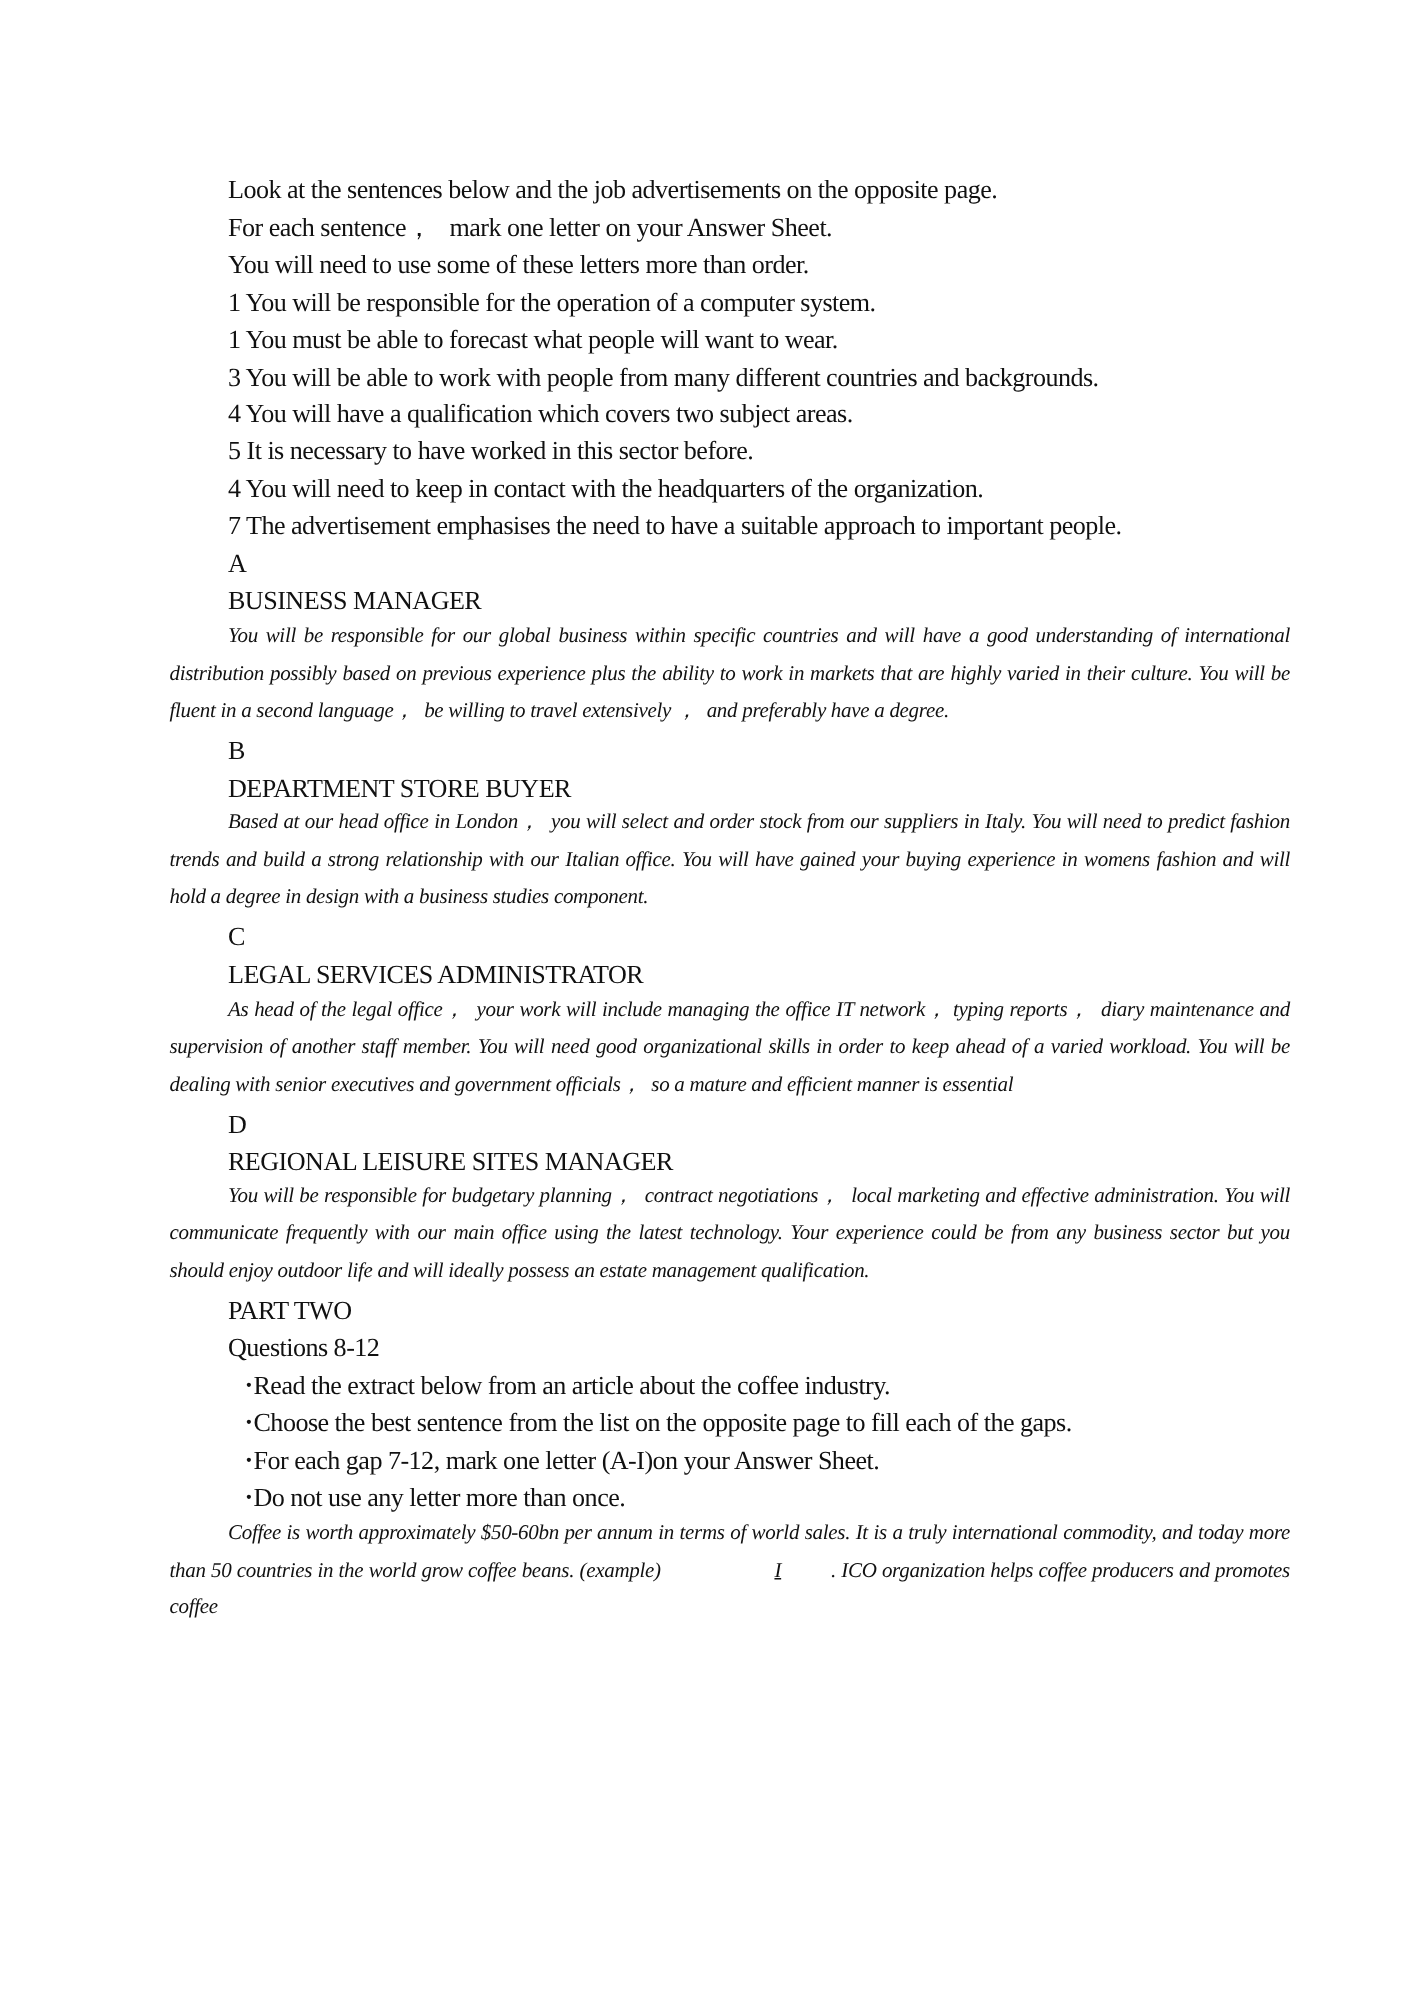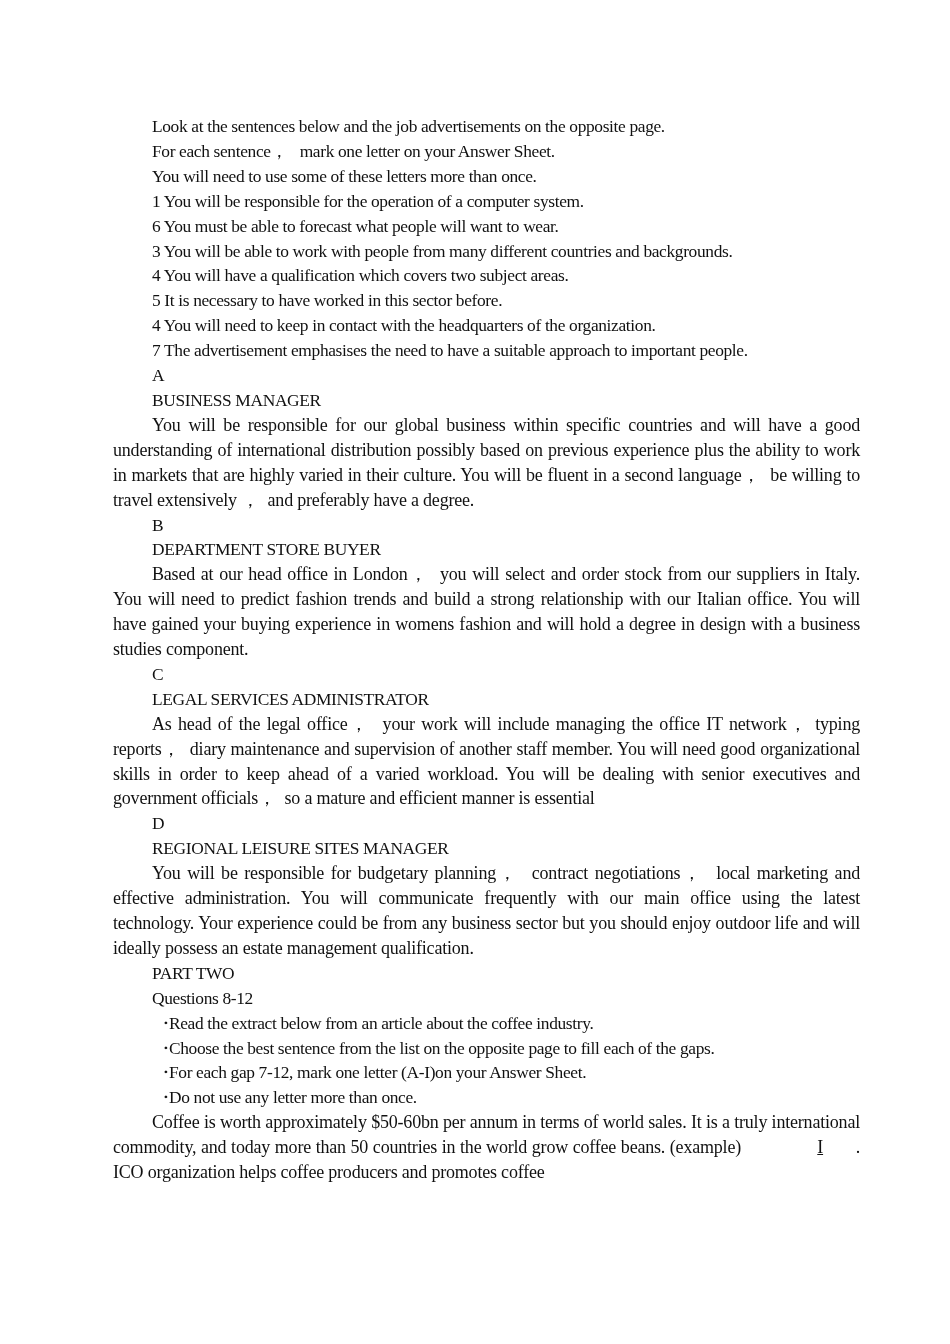--- a/index.html
+++ b/index.html
@@ -1,38 +1,38 @@
 <!DOCTYPE html>
 <html><head>
 <meta charset="utf-8">
 <style>
   html, body { margin: 0; padding: 0; background: #ffffff; }
   body { width: 950px; height: 1344px; position: relative; overflow: hidden;
          font-family: "Liberation Serif", "DejaVu Serif", serif; color: #111111; }
   .page { position: absolute; left: 113px; top: 114px; width: 747px; }
   .line { font-size: 17.4px; line-height: 24.9px; white-space: nowrap; letter-spacing: -0.35px; }
   .ind { padding-left: 39px; }
-  .para { font-size: 18px; line-height: 24.9px; text-align: justify; text-indent: 39px; letter-spacing: -0.2px; }
+  .para { font-size: 14px; line-height: 24.9px; text-align: justify; text-indent: 39px; letter-spacing: -0.2px; font-style: italic; }
   .gap { display: inline-block; width: 110px; text-align: center; text-decoration: underline; }
   .hd-gap { display: inline-block; width: 28px; }
   .bullet { padding-left: 42px; position: relative; }
   .bullet .dot { position: absolute; left: 44px; top: 0; }
   .bullet .btxt { padding-left: 14px; margin-top: 20px; }
 </style>
 </head>
 <body>
 
 <div class="page">
 
   <div class="line ind">Look at the sentences below and the job advertisements on the opposite page.</div>
   <div class="line ind">For each sentence，&nbsp;&nbsp; mark one letter on your Answer Sheet.</div>
-  <div class="line ind">You will need to use some of these letters more than once.</div>
+  <div class="line ind">You will need to use some of these letters more than order.</div>
 
   <div class="line ind">1 You will be responsible for the operation of a computer system.</div>
-  <div class="line ind">6 You must be able to forecast what people will want to wear.</div>
+  <div class="line ind">1 You must be able to forecast what people will want to wear.</div>
   <div class="line ind">3 You will be able to work with people from many different countries and backgrounds.</div>
   <div class="line ind">4 You will have a qualification which covers two subject areas.</div>
   <div class="line ind">5 It is necessary to have worked in this sector before.</div>
   <div class="line ind">4 You will need to keep in contact with the headquarters of the organization.</div>
   <div class="line ind">7 The advertisement emphasises the need to have a suitable approach to important people.</div>
 
   <div>
     <div class="line ind">A</div>
     <div class="line ind">BUSINESS MANAGER</div>
     <div class="para">You will be responsible for our global business within specific countries and will have a good understanding of international distribution possibly based on previous experience plus the ability to work in markets that are highly varied in their culture. You will be fluent in a second language，&nbsp; be willing to travel extensively ，&nbsp; and preferably have a degree.</div>

